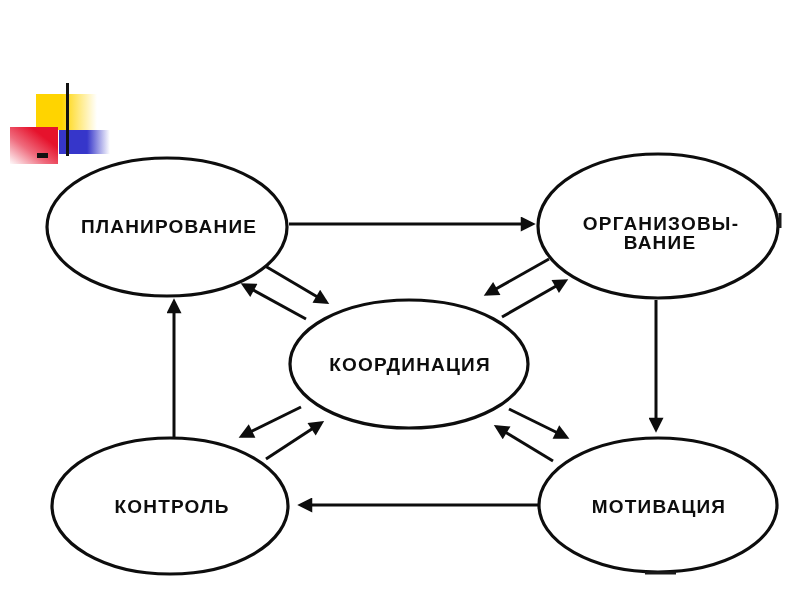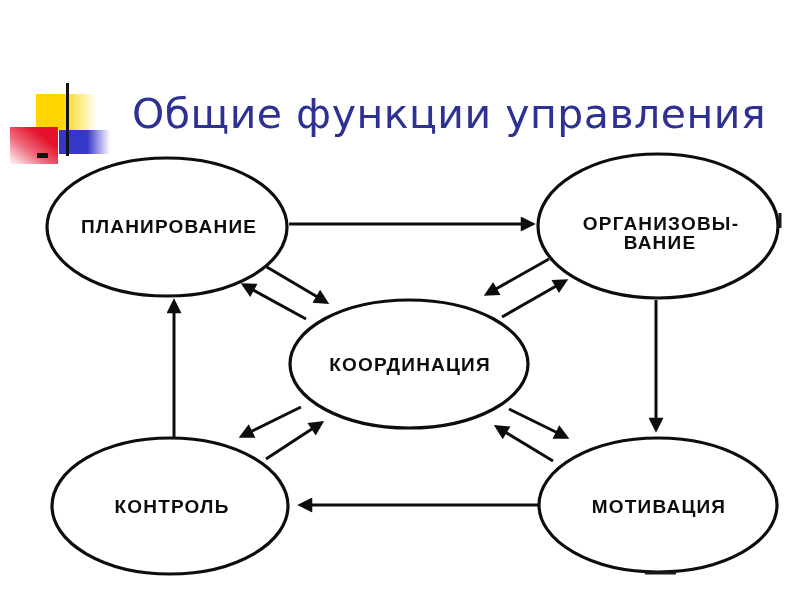--- a/index.html
+++ b/index.html
@@ -59,21 +59,20 @@
 <body>
 
 <div class="slide">
 
   <div class="deco sq-yellow"></div>
   <div class="deco sq-red"></div>
   <div class="deco sq-blue"></div>
   <div class="deco vline"></div>
   <div class="deco hdash"></div>
 
-  <div class="title">Общие функции управления</div>
 
   <svg class="diagram" width="800" height="600" viewBox="0 0 800 600">
     <defs>
       <marker id="ah" viewBox="0 0 10 10" refX="7.5" refY="5" markerWidth="6.5" markerHeight="5" orient="auto">
         <path d="M0,0 L10,5 L0,10 Z" fill="#0d0d0d"></path>
       </marker>
     </defs>
 
     <line class="edge" x1="289" y1="224" x2="532" y2="224" marker-end="url(#ah)"></line>
     <line class="edge" x1="656" y1="300" x2="656" y2="429" marker-end="url(#ah)"></line>

